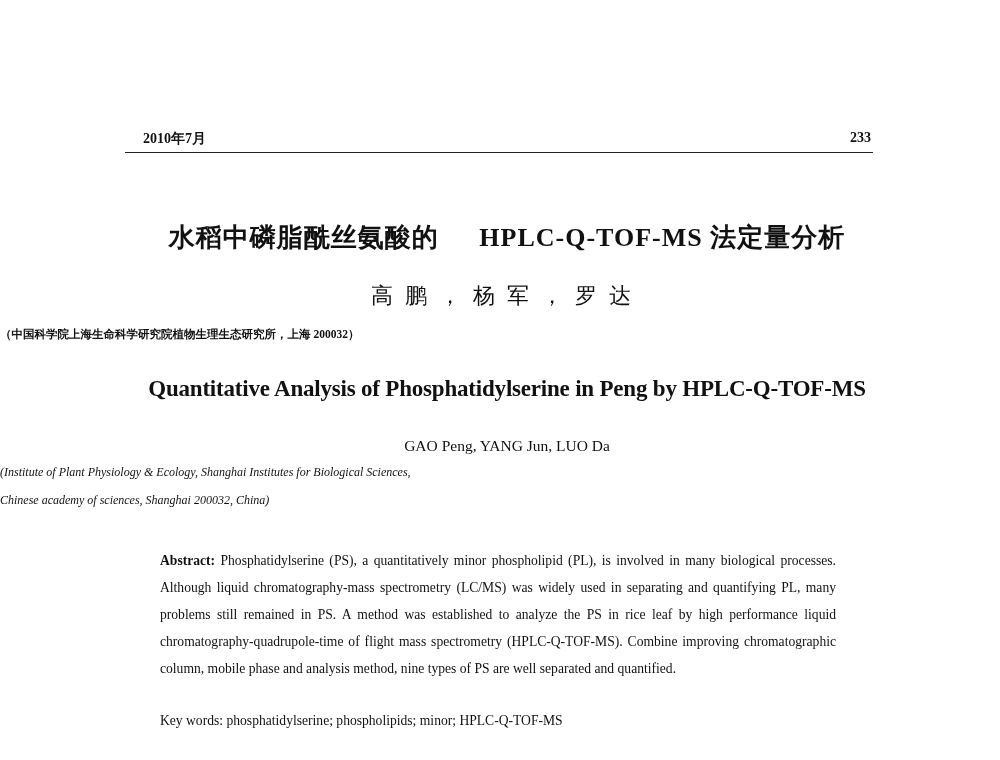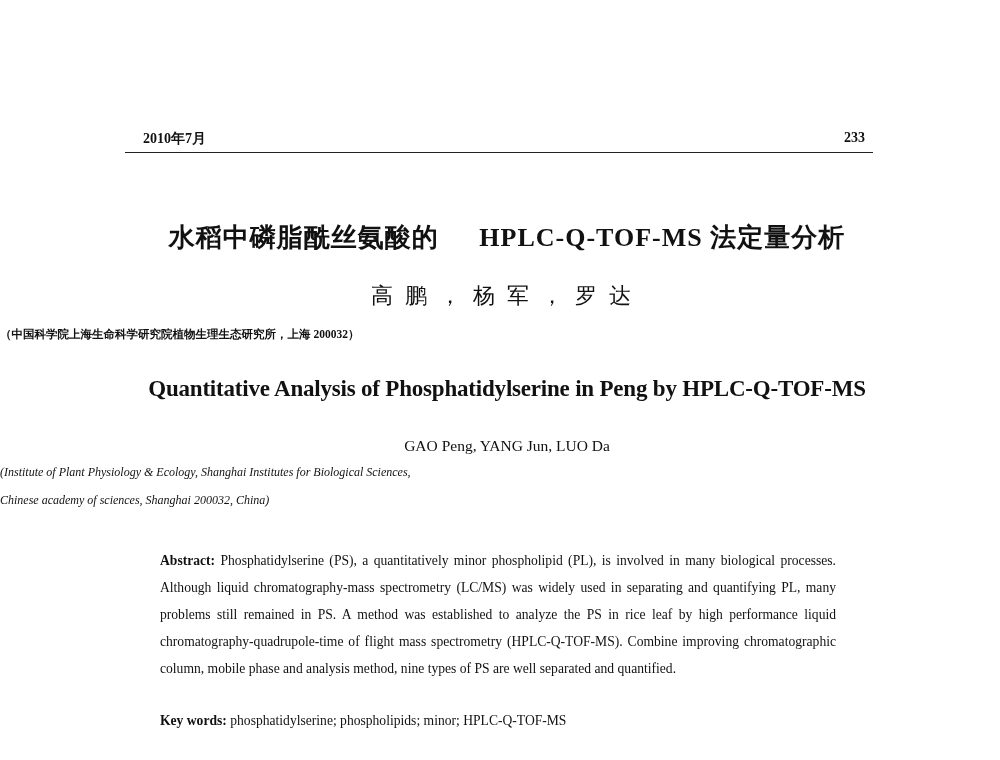--- a/index.html
+++ b/index.html
@@ -38,21 +38,21 @@
   .rh-center {
     position: absolute;
     left: 0; right: 0;
     top: 4px;
     text-align: center;
     font-size: 14px;
     font-weight: bold;
   }
   .rh-right {
     position: absolute;
-    right: 8px;
+    right: 2px;
     top: 4px;
     font-size: 14px;
     font-weight: bold;
   }
   .cn-title {
     position: absolute;
     left: 0; right: 0;
     top: 220px;
     text-align: center;
     font-size: 26px;
@@ -121,21 +121,21 @@
     margin-top: 44px;
   }
   .keywords {
     position: absolute;
     left: 160px;
     top: 713px;
     width: 676px;
     font-size: 13.6px;
   }
   .keywords .label {
-    font-weight: bold;
+    font-weight: normal;
   }
 </style>
 </head>
 <body>
 
 <div class="page">
 
   <div class="running-header">
     <span class="rh-left">2010年7月</span>
     <span class="rh-right">233</span>

